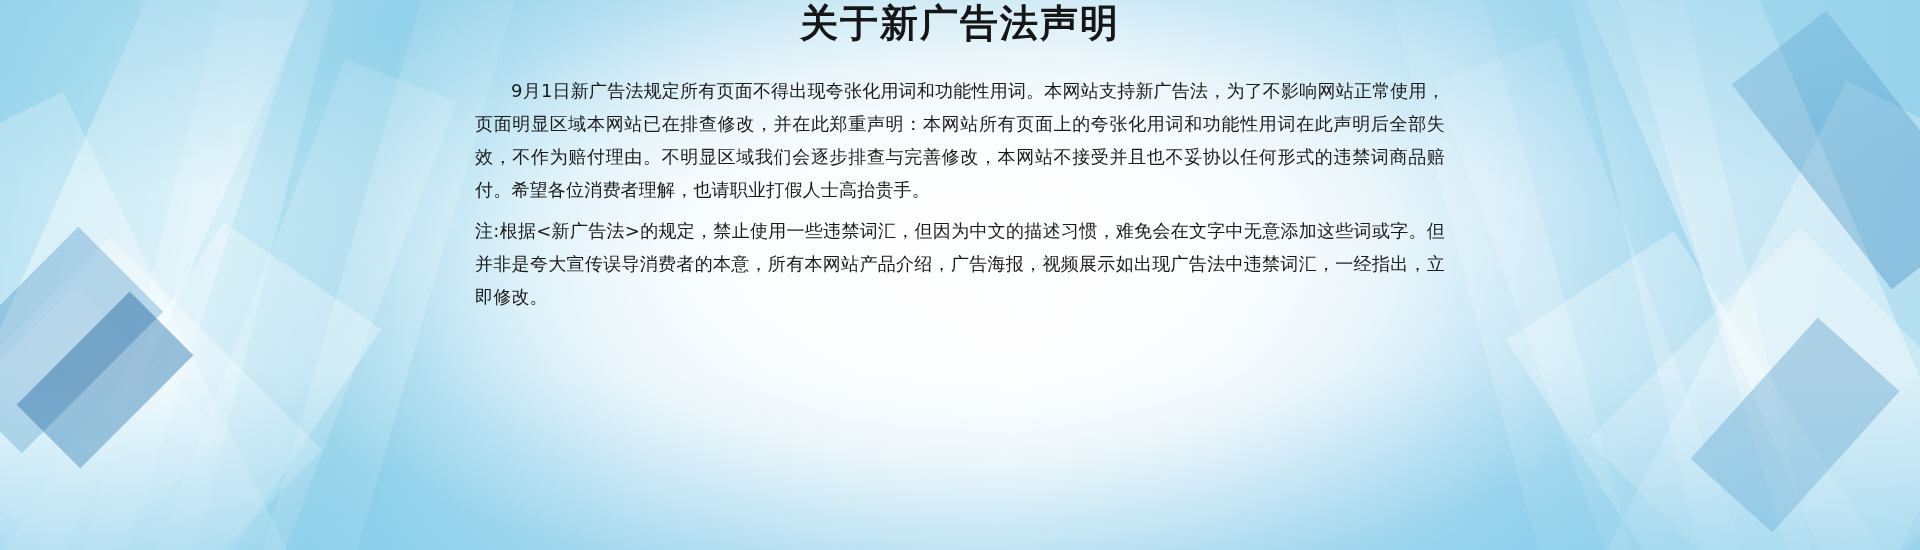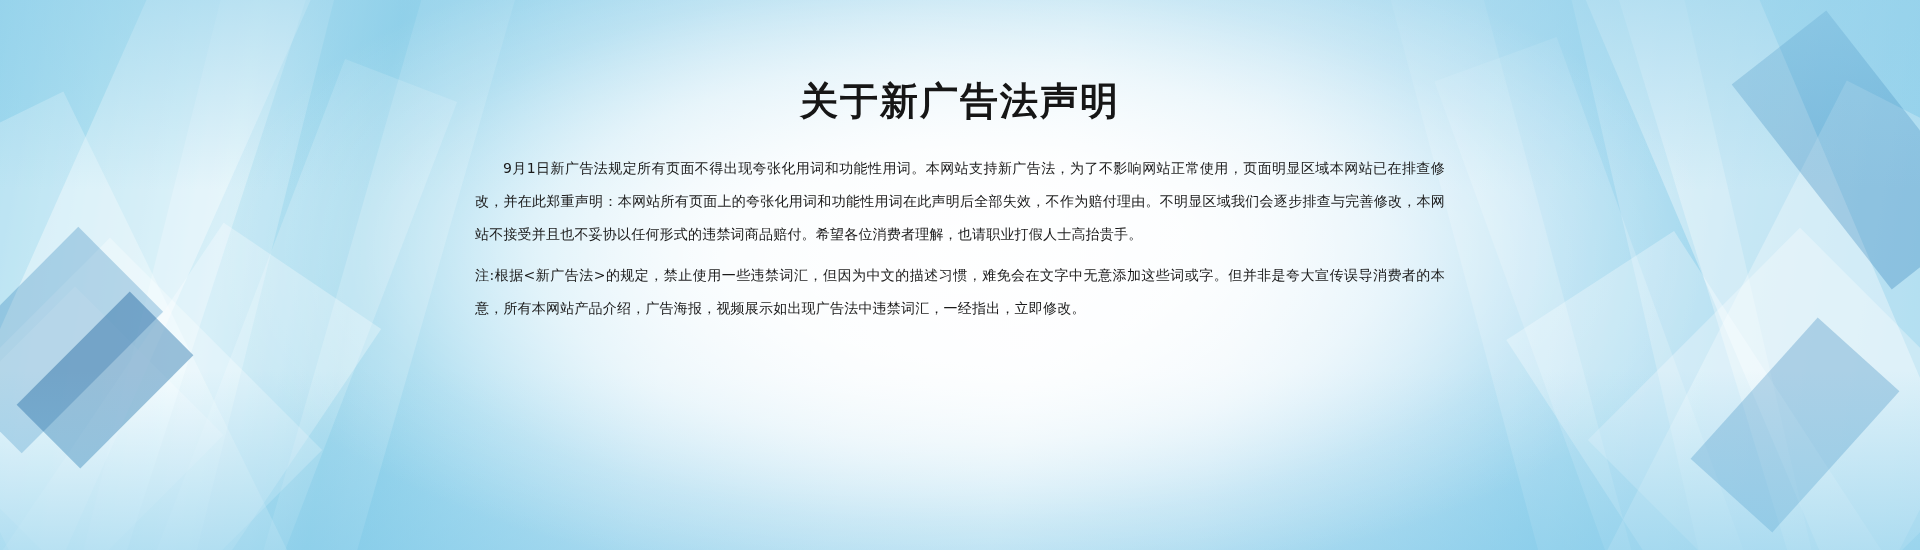--- a/index.html
+++ b/index.html
@@ -88,39 +88,38 @@
   .d1 { left:-10px;  top:240px; width:120px; height:200px; transform:rotate(45deg); }
   .d2 { left:60px;   top:300px; width:90px;  height:160px; transform:rotate(45deg); }
   .d3 { right:1px;   top:20px;  width:120px; height:260px; transform:rotate(-38deg); }
   .d4 { right:70px;  top:330px; width:110px; height:190px; transform:rotate(42deg); }
 
   
   .content {
     position:absolute;
     left:0; right:0; top:0;
     width:1920px;
-    padding-top:78px;
     text-align:center;
   }
   .title {
     font-family:"DejaVu Sans","Liberation Sans",sans-serif;
     font-size:38px;
     font-weight:700;
     color:#161616;
     letter-spacing:2px;
     line-height:1.25;
   }
   .body-block {
     width:970px;
     margin:26px auto 0;
     text-align:left;
   }
   .para {
     font-family:"DejaVu Sans","Liberation Sans",sans-serif;
-    font-size:14px;
+    font-size:18px;
     color:#1a1a1a;
     line-height:33px;
     text-align:justify;
     text-justify:inter-ideograph;
     letter-spacing:0.2px;
   }
   .para.indent { text-indent:2em; }
   .para + .para { margin-top:8px; }
 </style>
 </head>

